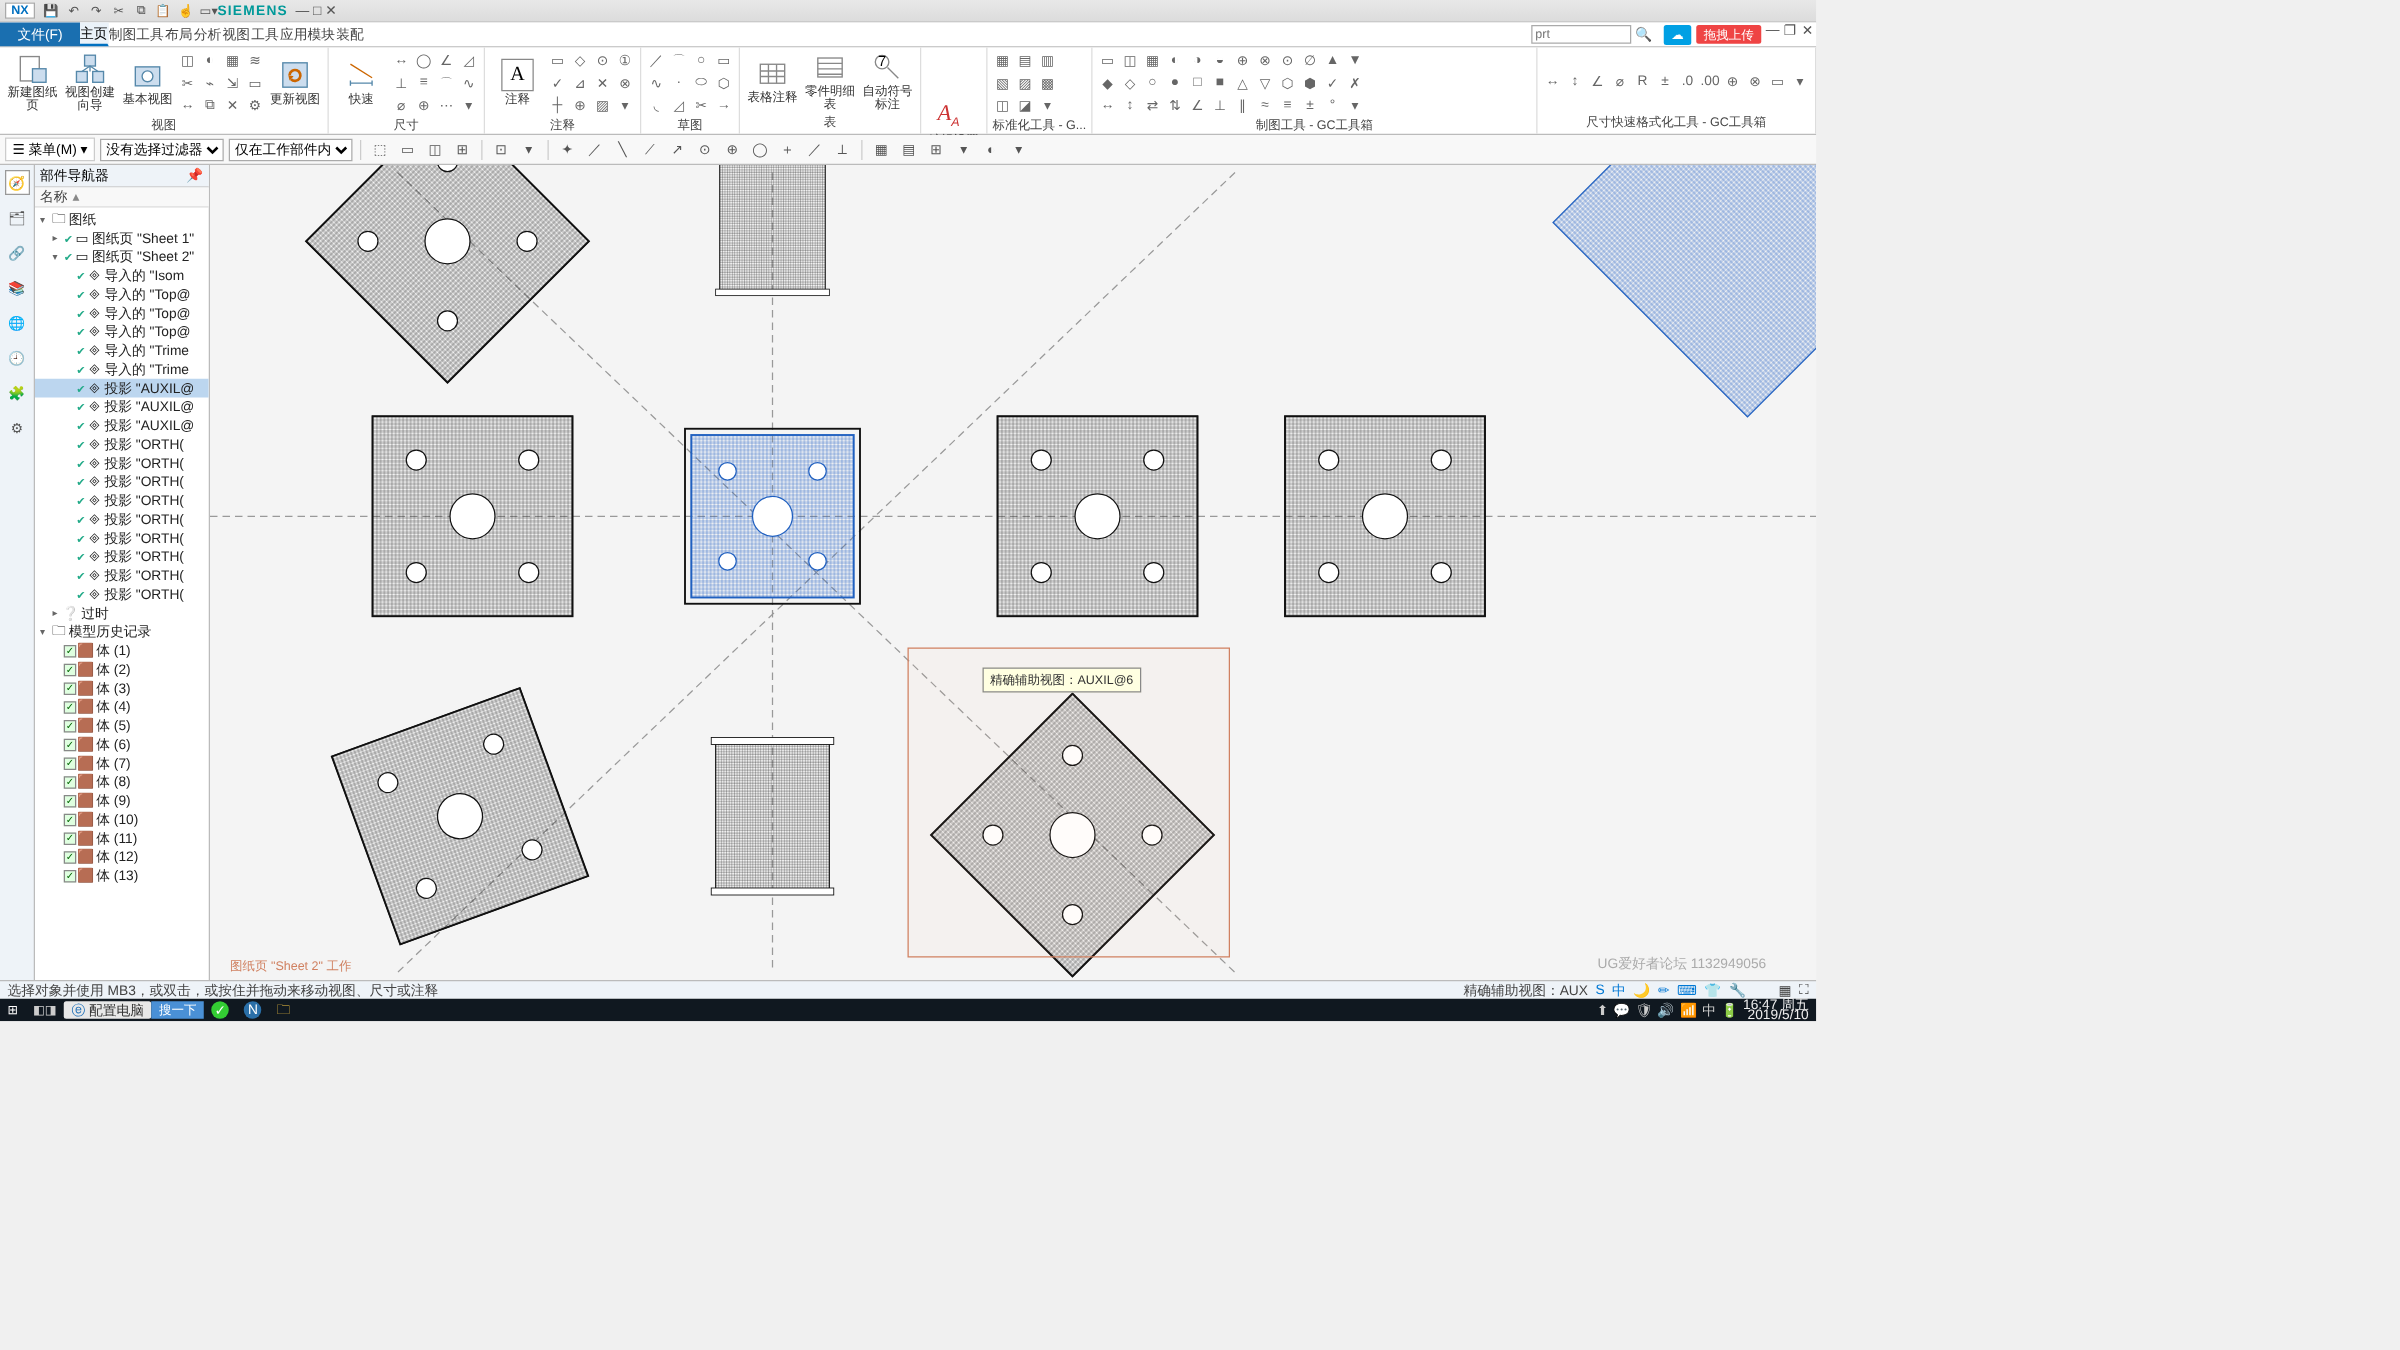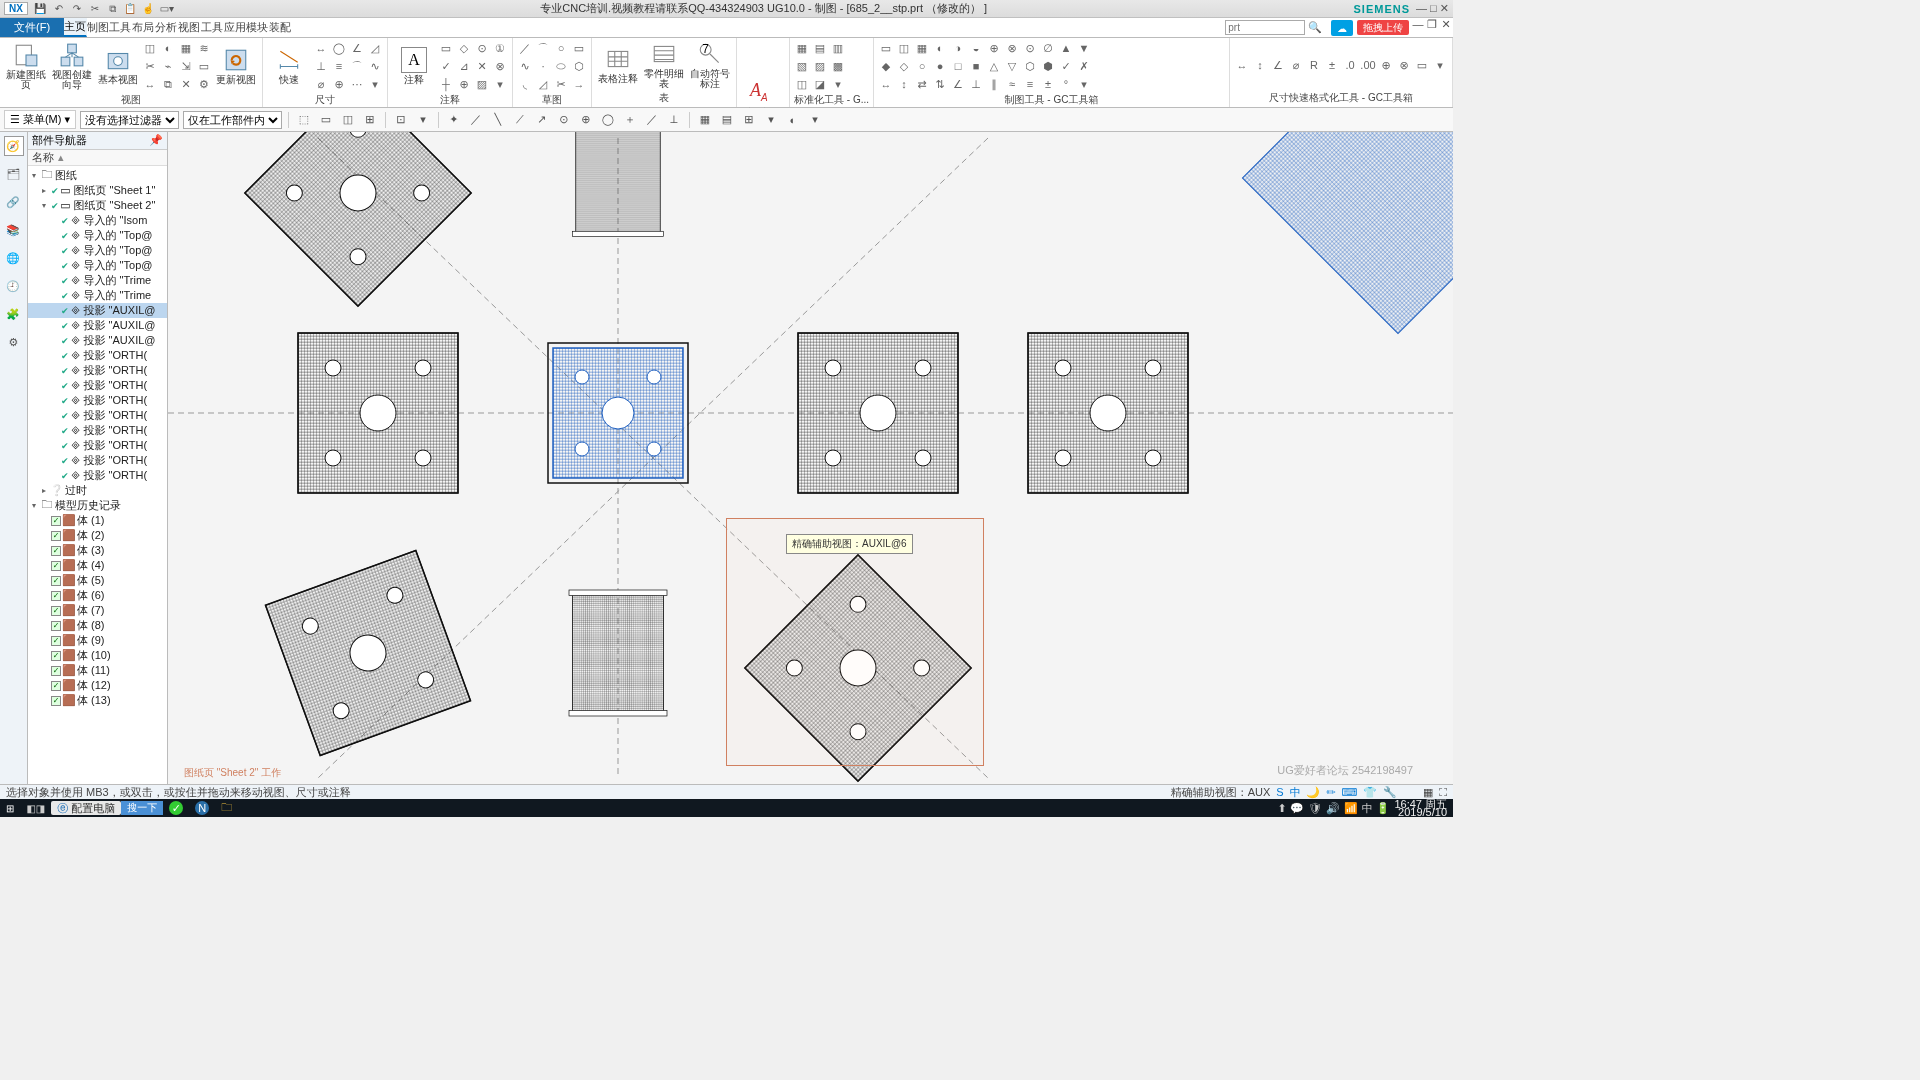--- a/index.html
+++ b/index.html
@@ -80,21 +80,20 @@
   <div class="qat">
     <span>💾</span>
     <span>↶</span>
     <span>↷</span>
     <span>✂</span>
     <span>⧉</span>
     <span>📋</span>
     <span>☝</span>
     <span>▭▾</span>
   </div>
-  <div class="title-text">专业CNC培训.视频教程请联系QQ-434324903 UG10.0 - 制图 - [685_2__stp.prt （修改的） ]</div>
   <span class="siemens">SIEMENS</span>
   <div class="win-btns">
     <span>—</span>
     <span>□</span>
     <span>✕</span>
   </div>
 </div>
 
 <div class="menubar">
   <div class="file-btn">文件(F)</div>
@@ -726,21 +725,21 @@
       <use href="#block" transform="translate(710 275)"></use>
       <use href="#block" transform="translate(940 275)"></use>
 
       <use href="#block" transform="translate(200 515) rotate(-20)"></use>
       <use href="#sideblock" transform="translate(450 515) scale(0.7)"></use>
       <use href="#block" transform="translate(690 530) rotate(45)"></use>
     </svg>
     <div class="sel-box" style="left:558px;top:386px;width:258px;height:248px;"></div>
     <div class="tooltip" style="left:618px;top:402px;">精确辅助视图：AUXIL@6</div>
     <div class="sheet-label" style="left:16px;bottom:4px;">图纸页 "Sheet 2" 工作</div>
-    <div class="watermark">UG爱好者论坛 2542198497</div>
+    <div class="watermark">UG爱好者论坛 1132949056</div>
   </div>
 </div>
 
 <div class="statusbar">
   <span>选择对象并使用 MB3，或双击，或按住并拖动来移动视图、尺寸或注释</span>
   <div class="right">
     <span>精确辅助视图：AUX</span>
     <span class="sic">S</span>
     <span class="sic">中</span>
     <span class="sic">🌙</span>

